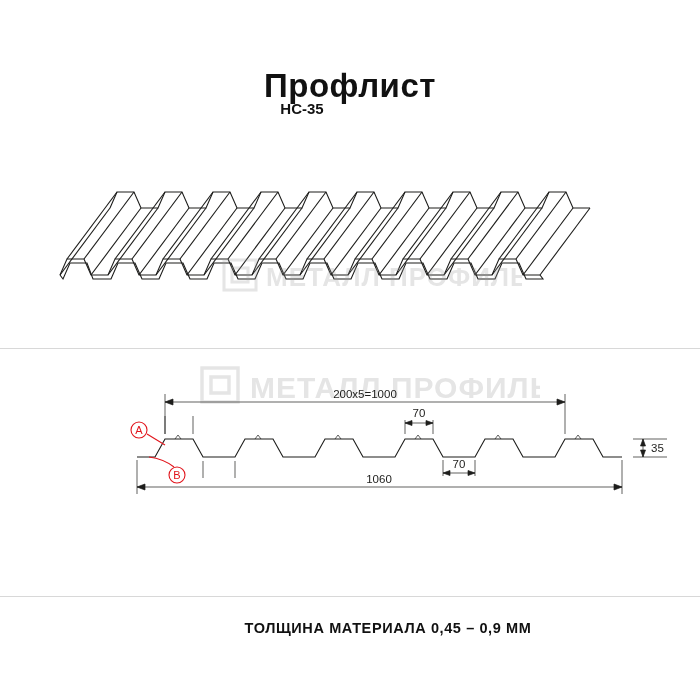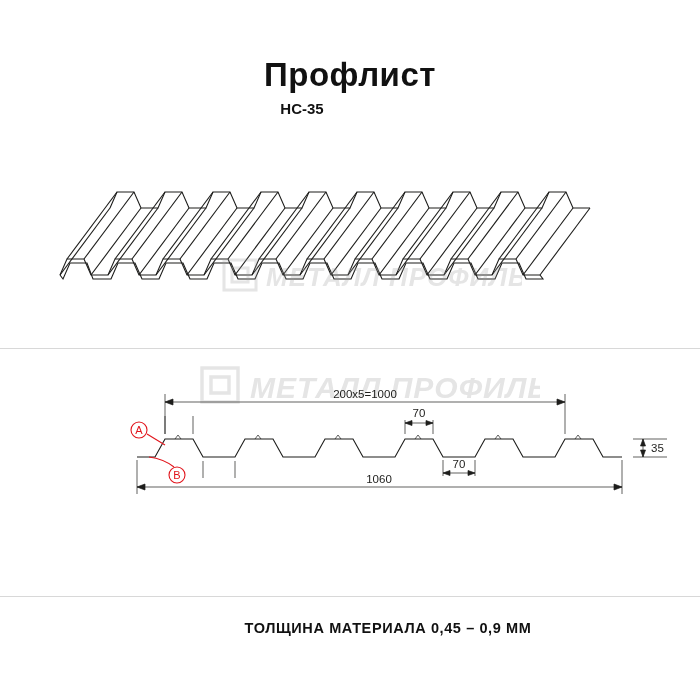--- a/index.html
+++ b/index.html
@@ -16,21 +16,21 @@
     position: relative;
   }
   .page {
     position: relative;
     width: 700px;
     height: 700px;
     box-sizing: border-box;
   }
   .title {
     position: absolute;
-    top: 56px;
+    top: 67px;
     left: 0;
     width: 700px;
     text-align: center;
     font-size: 33px;
     font-weight: bold;
     letter-spacing: 0.5px;
     color: #111111;
   }
   .subtitle {
     position: absolute;
@@ -63,21 +63,20 @@
     position: absolute;
     top: 382px;
     left: 77px;
     width: 590px;
     height: 130px;
   }
   .watermark {
     position: absolute;
     pointer-events: none;
     opacity: 0.85;
-    font-style: italic;
   }
   .wm1 { top: 252px; left: 222px; }
   .wm2 { top: 358px; left: 200px; }
 
   .footer {
     position: absolute;
     top: 620px;
     left: 0;
     width: 700px;
     text-align: center;

